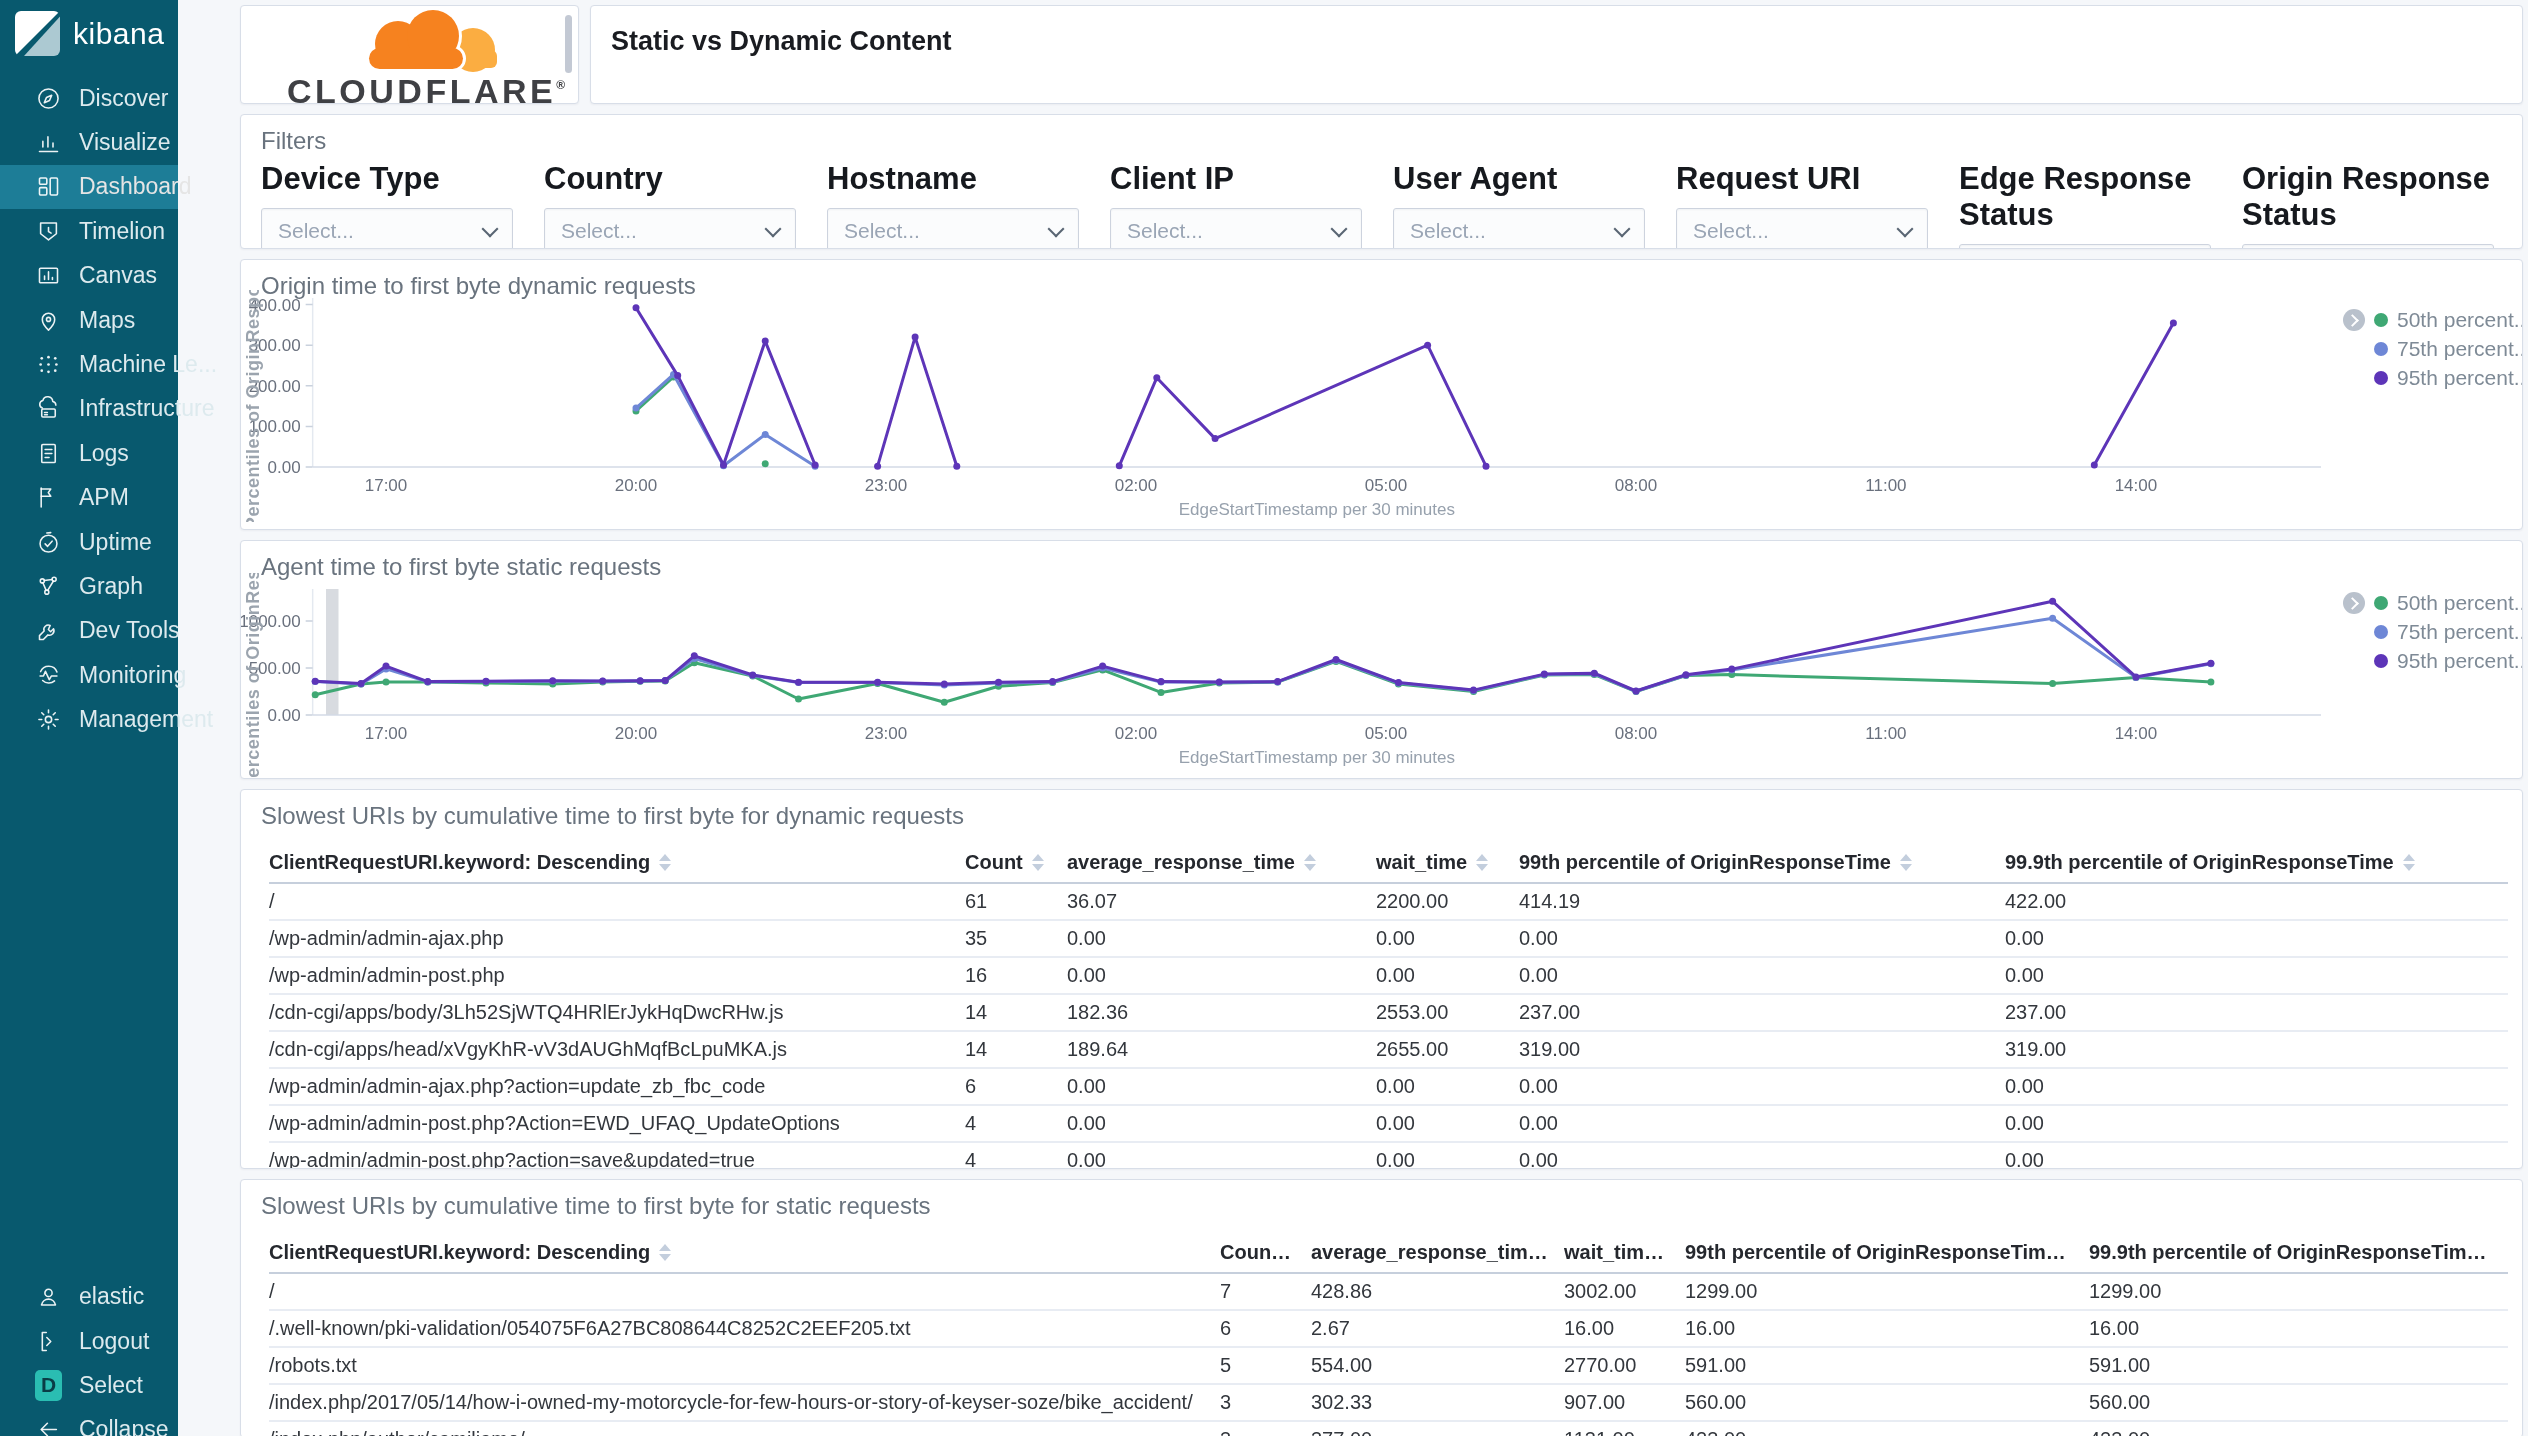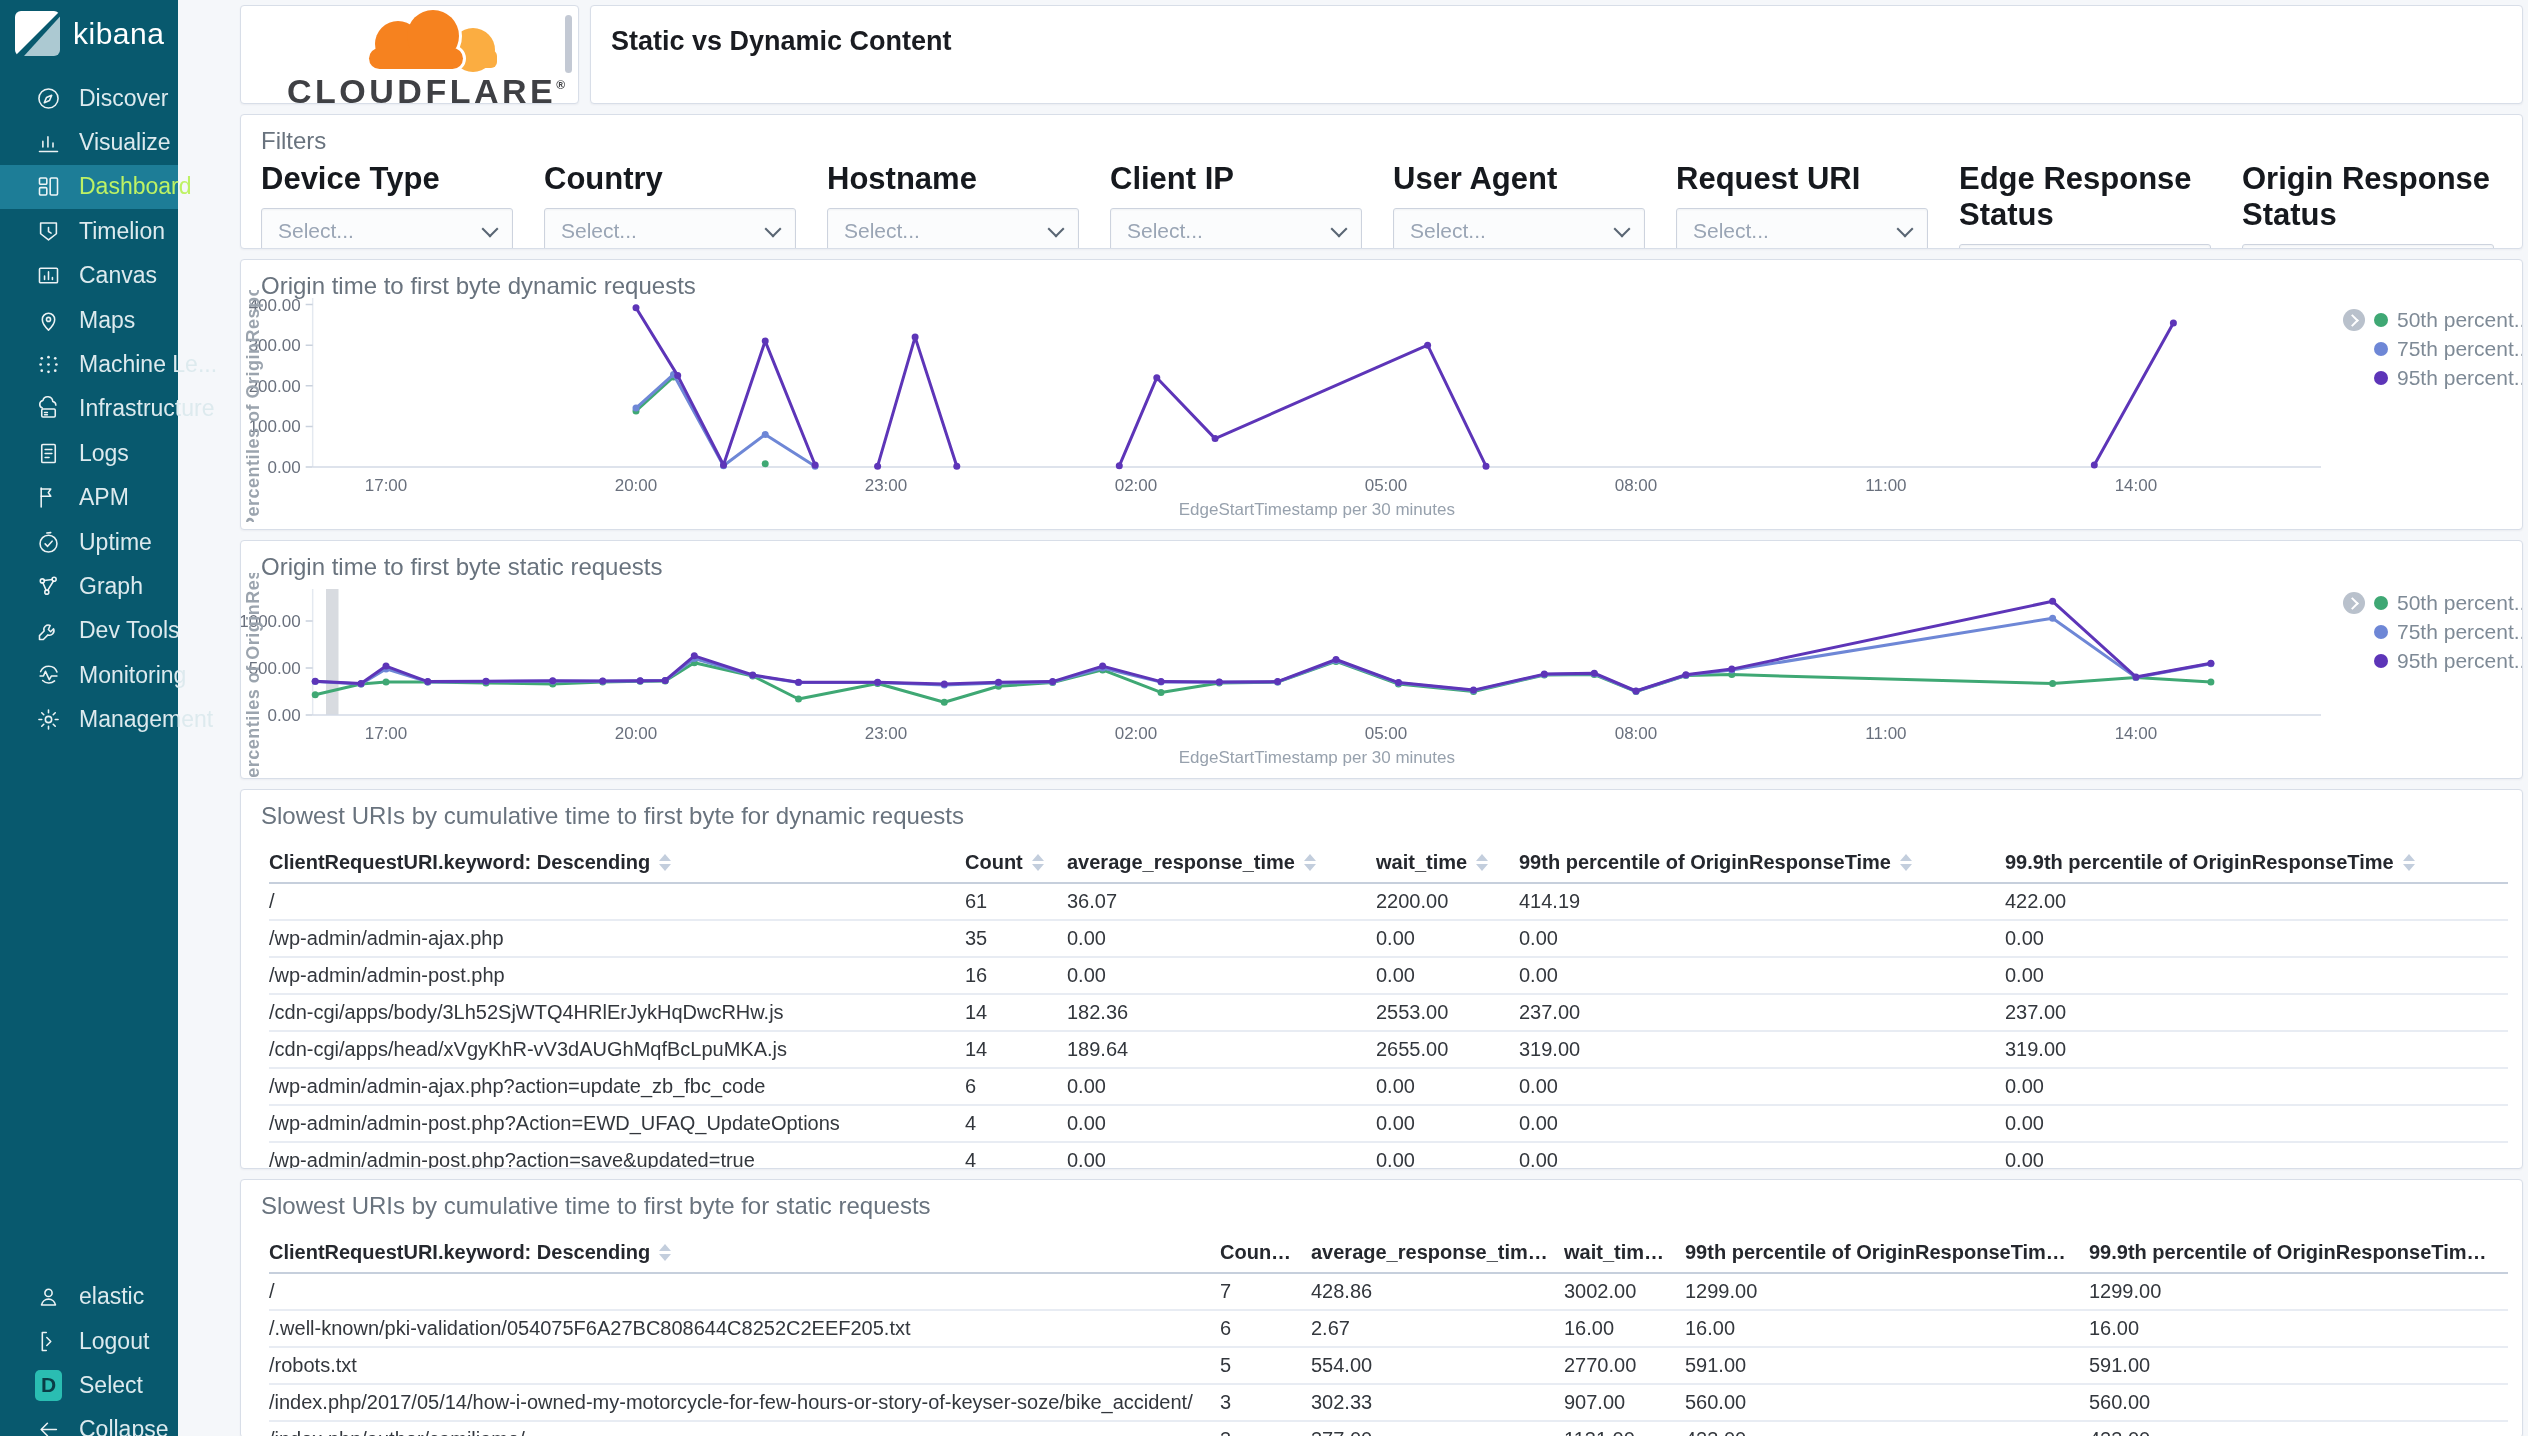--- a/index.html
+++ b/index.html
@@ -10,21 +10,21 @@
   
   #sidebar{position:absolute;left:0;top:0;width:178px;height:1436px;background:#08596e;z-index:5;}
   .side-logo{display:flex;align-items:center;gap:13px;padding:11px 0 10px 15px;}
   .klogo{position:relative;width:45px;height:45px;border-radius:6px;overflow:hidden;}
   .klogo .t1{position:absolute;inset:0;background:#ffffff;clip-path:polygon(0 0,100% 0,0 100%);}
   .klogo .t2{position:absolute;inset:0;background:#c9dde4;opacity:.85;clip-path:polygon(100% 12%,100% 100%,20% 100%);}
   .klogo-text{color:#fff;font-size:30px;font-weight:500;letter-spacing:.5px;}
   .nav-list{margin-top:10px;}
   .nav-item{height:44.4px;display:flex;align-items:center;gap:17px;padding-left:35px;color:#ddeaee;
             font-size:23px;cursor:pointer;white-space:nowrap;}
-  .nav-item.active{background:#1d7d97;color:#bef264;}
+  .nav-item.active{background:#1d7d97;color:#e5e5e5;}
   .nav-ic{width:27px;height:27px;flex:0 0 27px;display:flex;align-items:center;justify-content:center;}
   .nav-ic svg{width:27px;height:27px;stroke:rgba(255,255,255,.92);stroke-width:1.4;fill:none;
               stroke-linecap:round;stroke-linejoin:round;}
   #side-footer{position:absolute;left:0;bottom:-16px;width:178px;}
   .space-badge{width:31px;height:31px;border-radius:5px;background:#2abdb2;color:#0a3d46;font-weight:bold;
                font-size:21px;display:flex;align-items:center;justify-content:center;}
 
   
   .panel{position:absolute;background:#fff;border:1px solid #d8dee8;border-radius:4px;
          box-shadow:0 1px 2px rgba(35,48,70,.05);overflow:hidden;}
@@ -436,21 +436,21 @@
           </div>
           <div class="legend-item">
             <span class="legend-dot" style="background: rgb(93, 53, 184);"></span>
             <span>95th percent...</span>
           </div>
         </div>
       </div>
   </section>
 
   <section class="panel" id="p-chart2">
-    <div class="viz-title">Origin time to first byte static requests</div>
+    <div class="viz-title">Agent time to first byte static requests</div>
     <svg id="chart2-svg" width="2100" height="205">
         <rect x="85.0024" y="16" width="12.499500000000012" height="126" fill="#d8dbe0"></rect>
         <line x1="71.67" y1="16" x2="71.67" y2="142" stroke="#e4e9f0" stroke-width="1.5"></line>
         <line x1="64.67" y1="142" x2="71.67" y2="142" stroke="#c9d1dd" stroke-width="1.5"></line>
         <text x="59.67" y="148" text-anchor="end" fill="#69707d" font-size="17">0.00</text>
         <line x1="64.67" y1="95" x2="71.67" y2="95" stroke="#c9d1dd" stroke-width="1.5"></line>
         <text x="59.67" y="101" text-anchor="end" fill="#69707d" font-size="17">500.00</text>
         <line x1="64.67" y1="48" x2="71.67" y2="48" stroke="#c9d1dd" stroke-width="1.5"></line>
         <text x="59.67" y="54" text-anchor="end" fill="#69707d" font-size="17">1000.00</text>
         <line x1="71.67" y1="142" x2="2080" y2="142" stroke="#d3dae6" stroke-width="1.5"></line>

